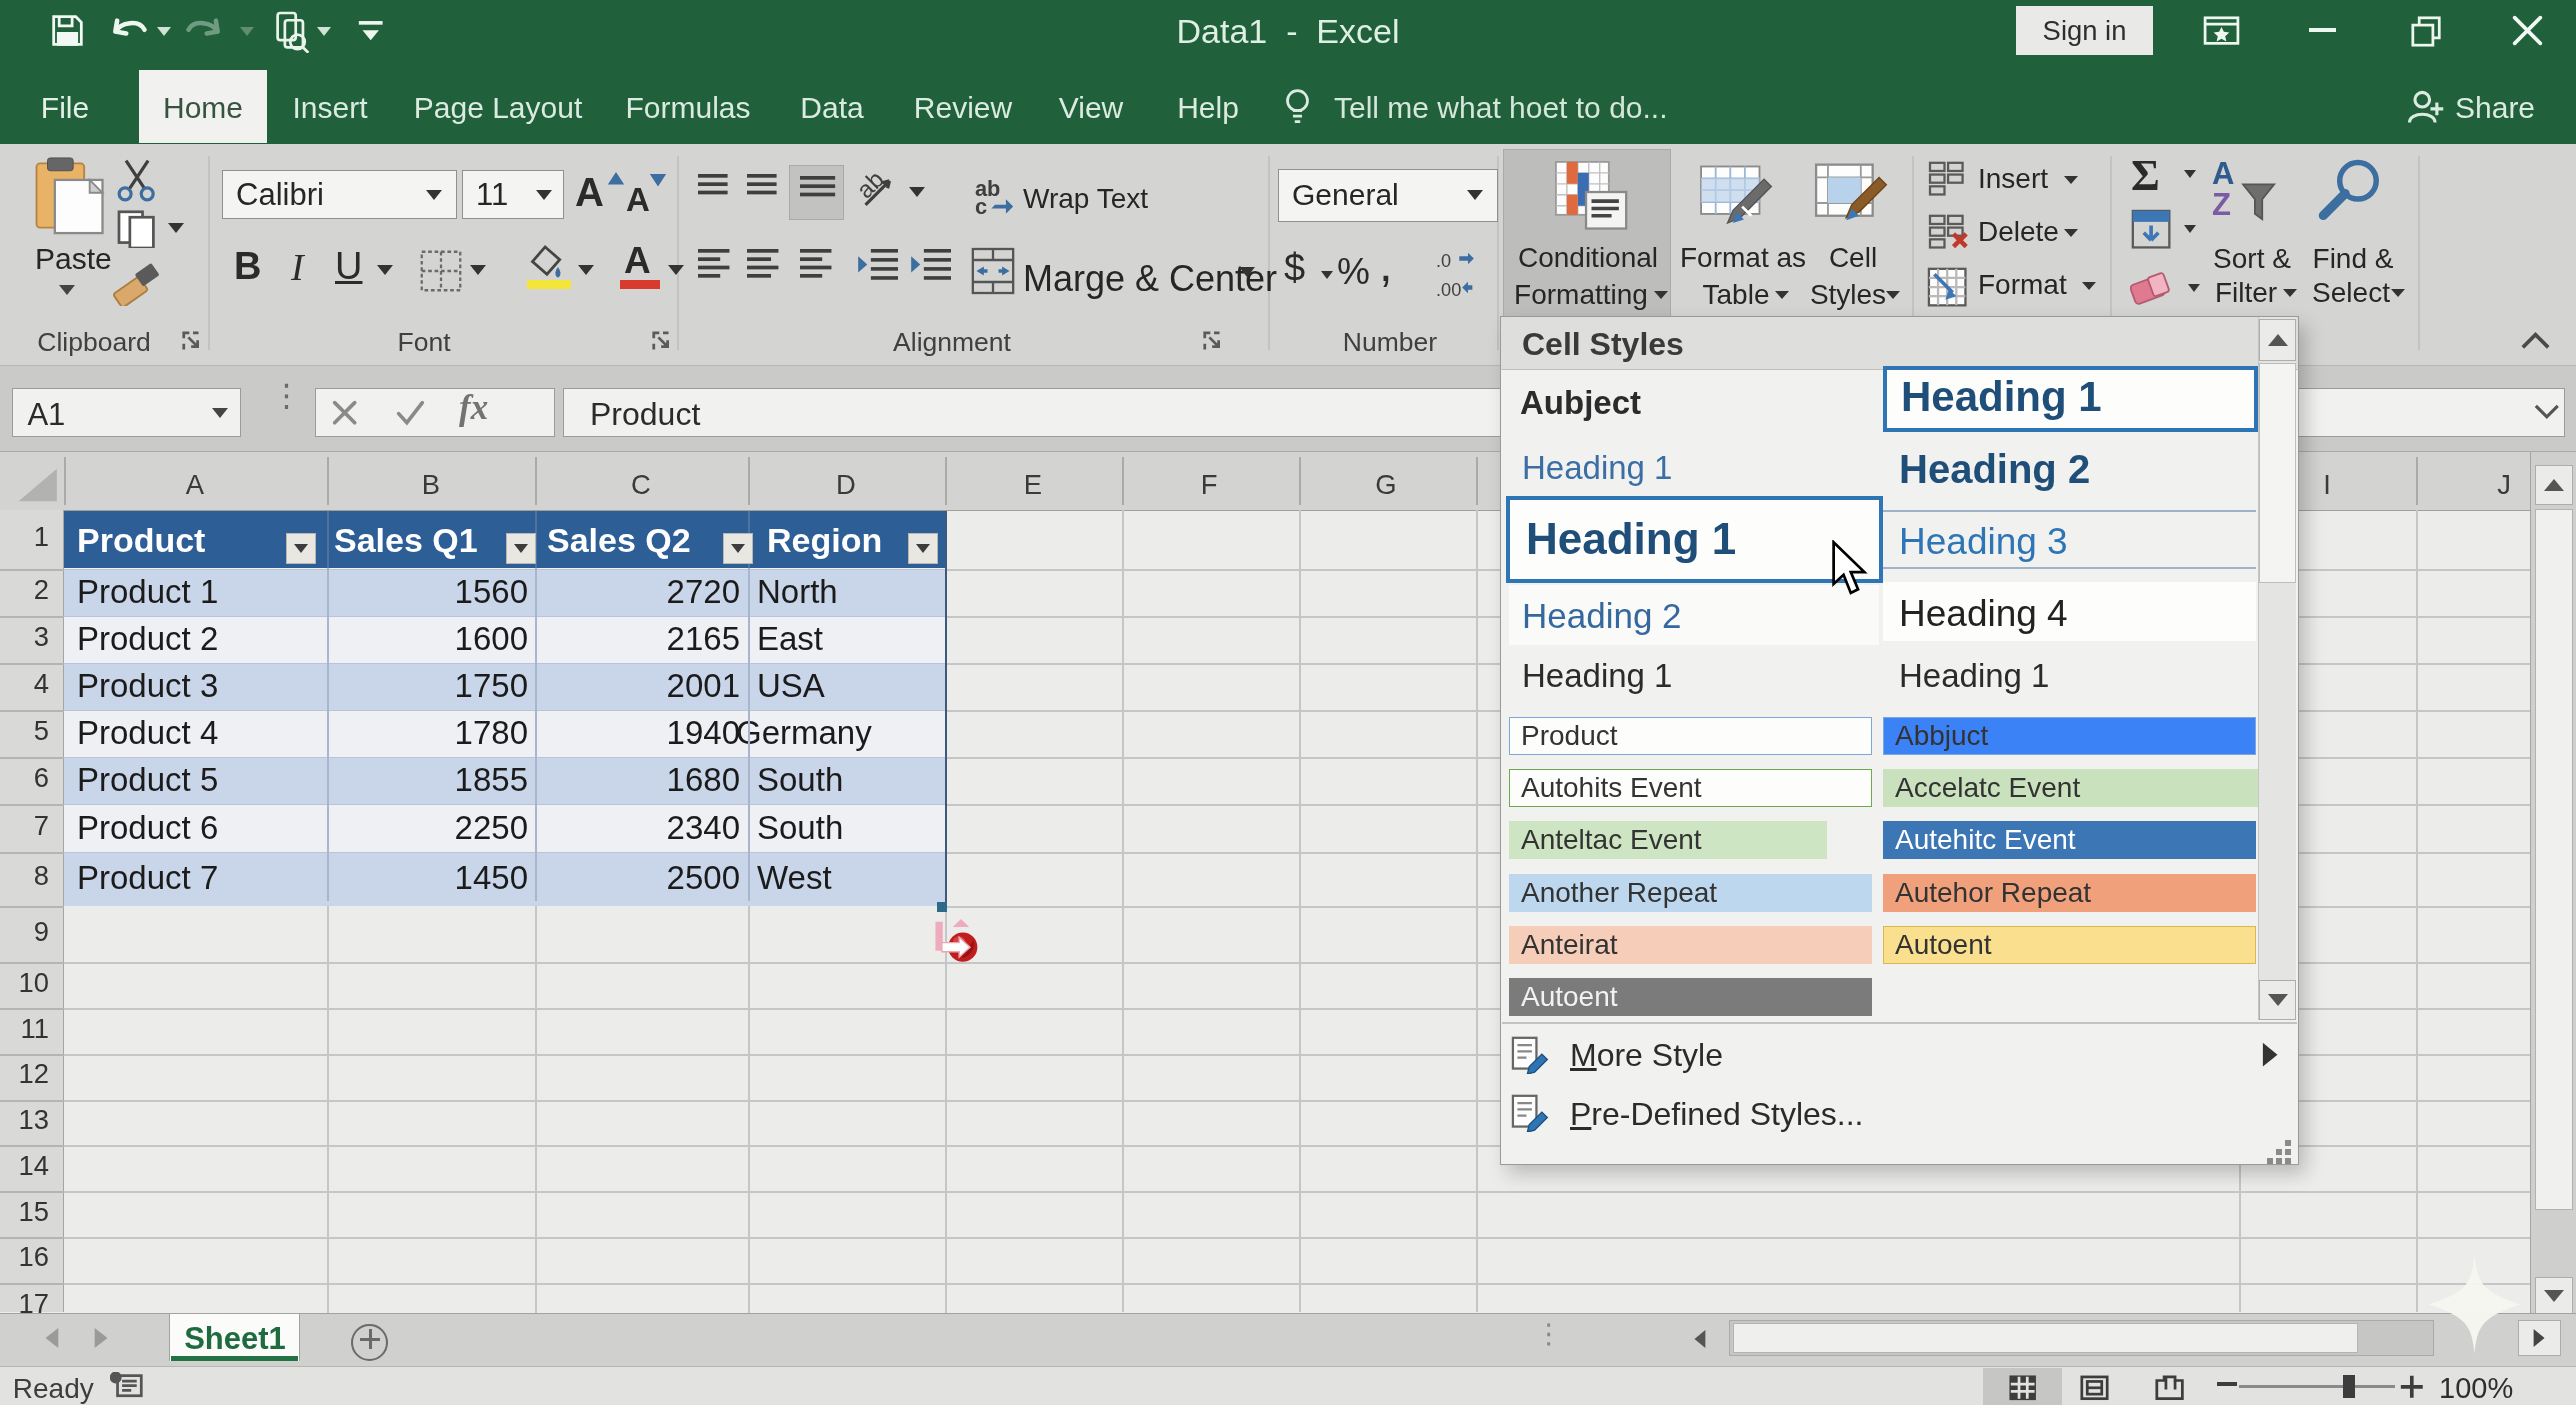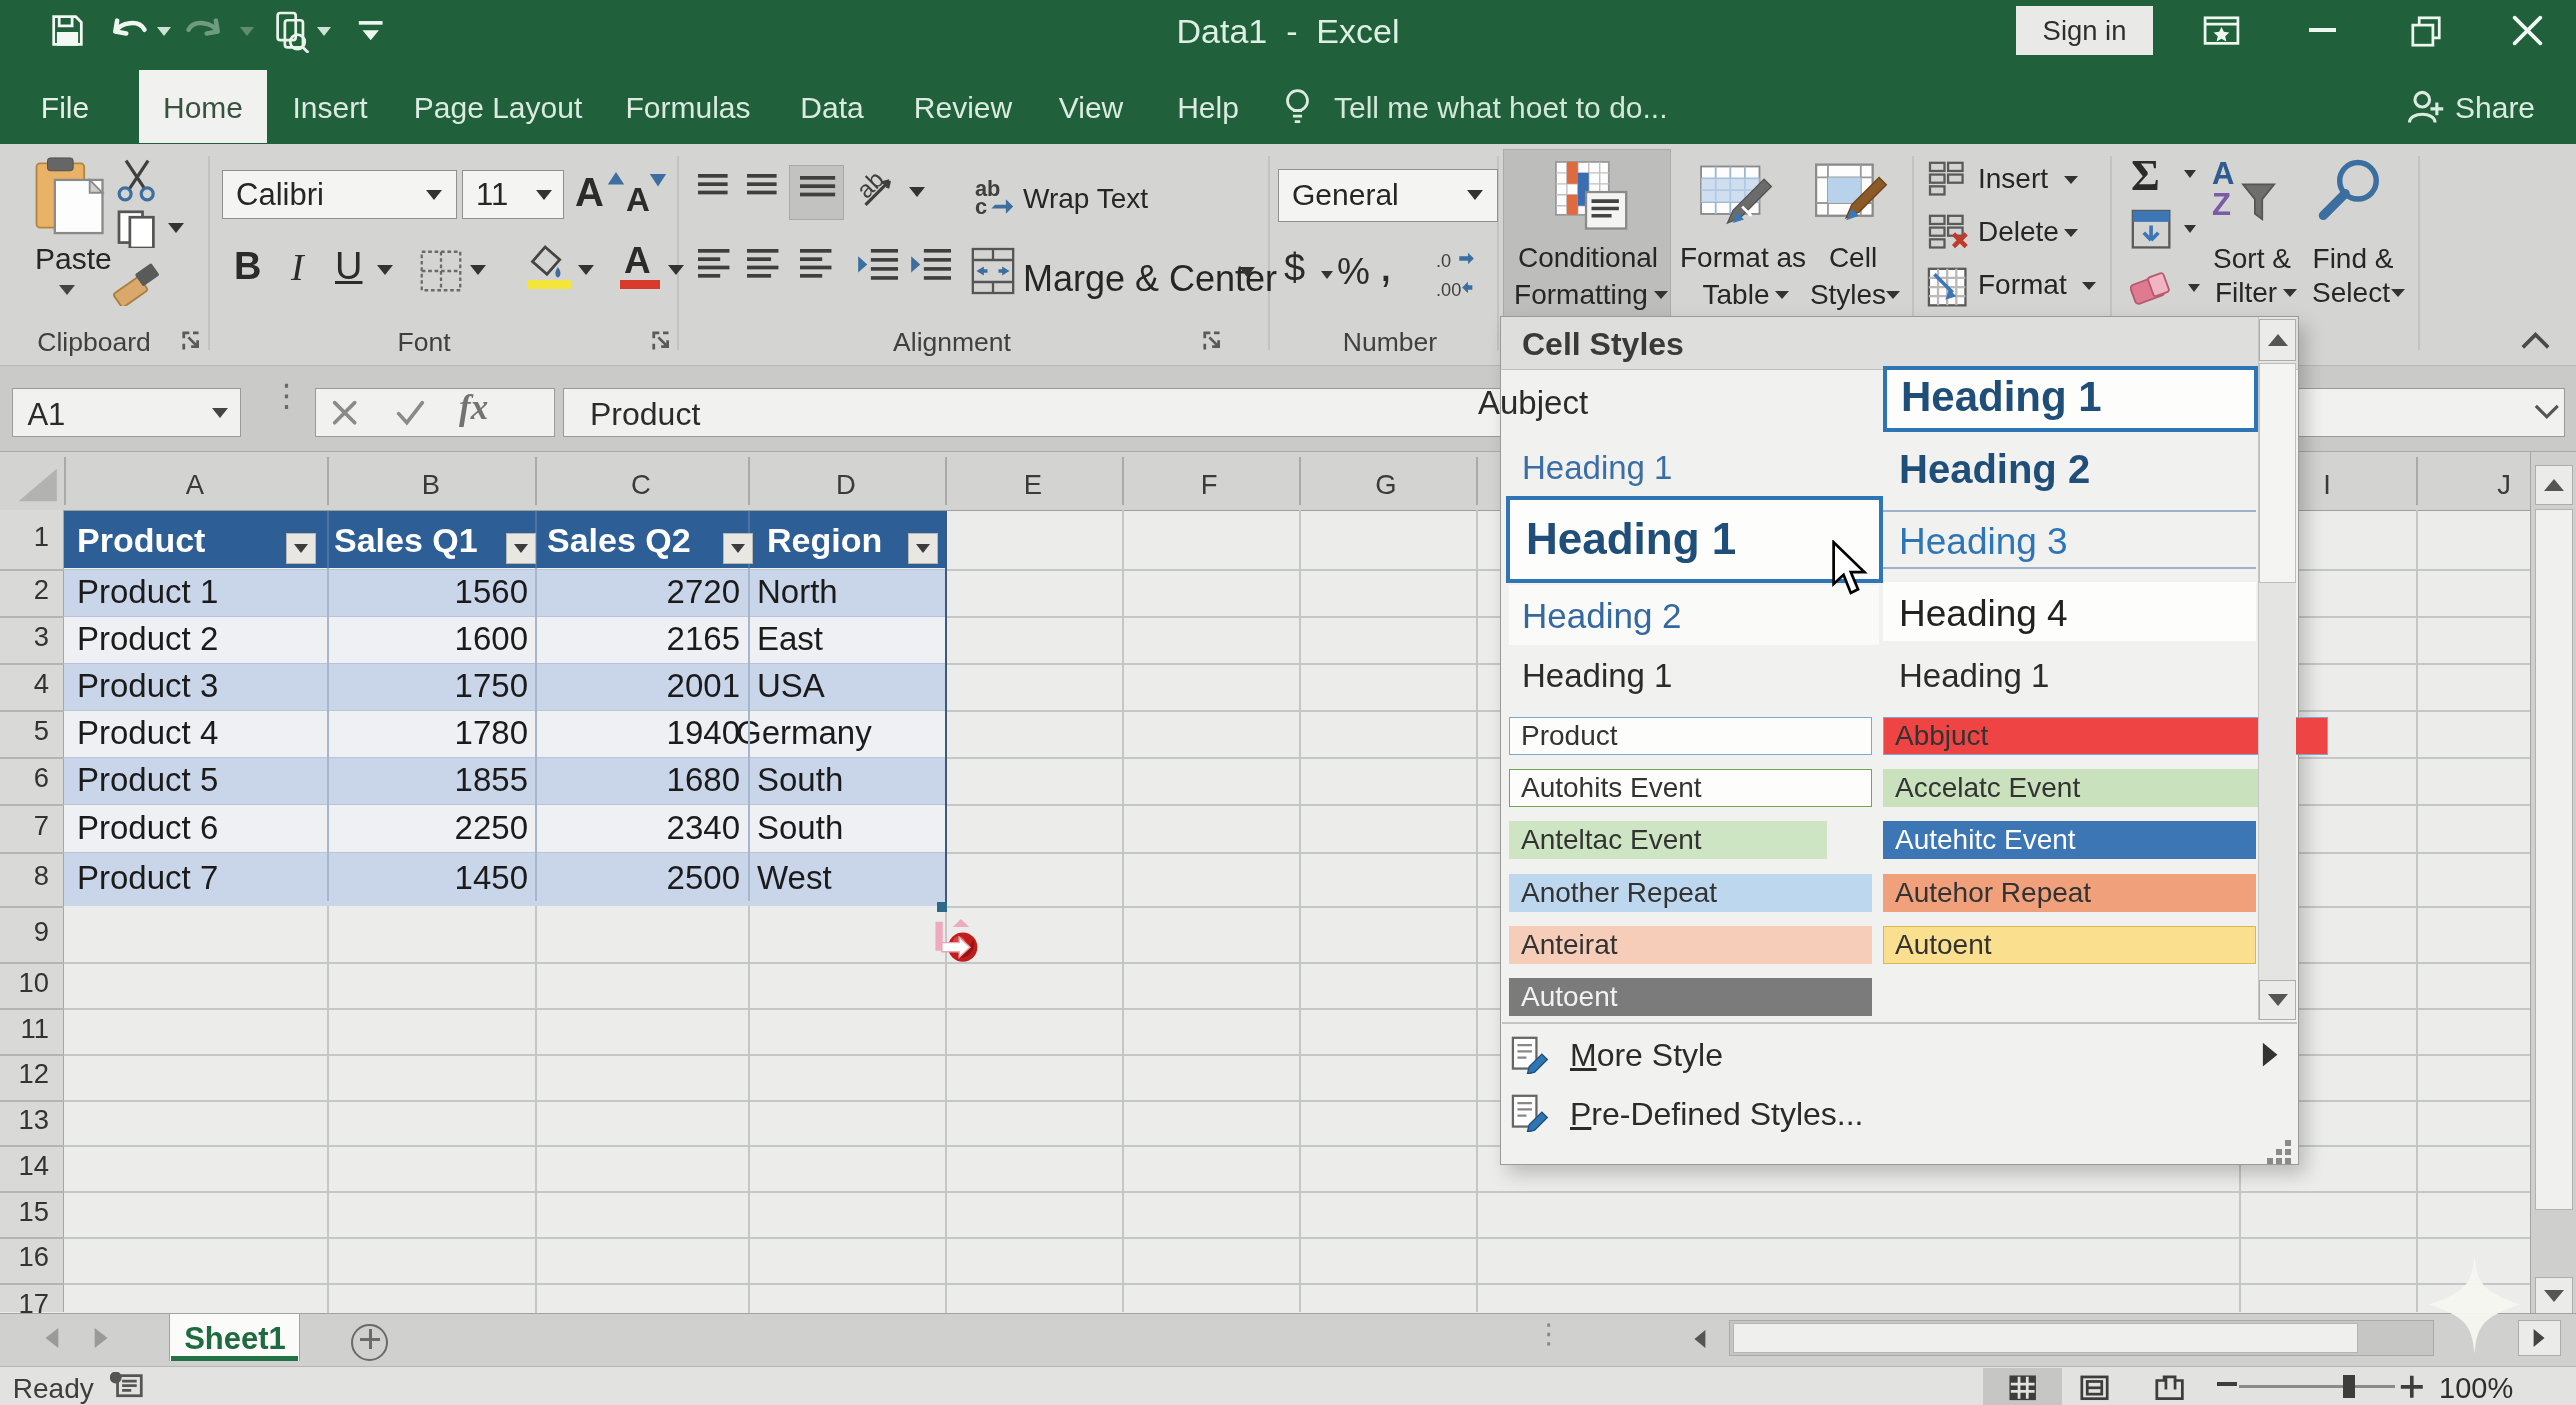--- a/index.html
+++ b/index.html
@@ -585,21 +585,21 @@
 <div class="abs psc" style="left:2535px;top:465px;width:38px;height:40px;">
     <div style="width:0;height:0;border-left:10px solid transparent;border-right:10px solid transparent;border-bottom:12px solid #555;"></div>
   </div>
 <div class="abs" style="left:2535px;top:509px;width:38px;height:701px;background:#f0f0ee;border:1.8px solid #b2b2b0;"></div>
 <div class="abs psc" style="left:2535px;top:1277px;width:38px;height:37px;">
     <div style="width:0;height:0;border-left:10px solid transparent;border-right:10px solid transparent;border-top:12px solid #555;"></div>
   </div>
 <div id="panel" class="abs"></div>
 <div class="abs" style="left:1500px;top:316px;width:799px;height:54px;background:#dededc;border:1.8px solid #9a9a98;border-bottom:1.8px solid #c0c0be;"></div>
 <div class="abs" style="left:1522px;top:326px;font-size:32px;font-weight:bold;color:#3a3a3a;">Cell Styles</div>
-<div class="abs pitem" style="left:1478px;top:384px;">Aubject</div>
+<div class="abs pitem" style="left:1520px;top:384px;font-weight:bold;">Aubject</div>
 <div class="abs pitem" style="left:1522px;top:449px;color:#3a6ea5;">Heading 1</div>
 <div class="abs" style="left:1506px;top:496px;width:377px;height:87px;background:#fdfdfc;border:4.6px solid #2e75b6;"></div>
 <div class="abs" style="left:1526px;top:514px;font-size:44px;font-weight:bold;color:#1f4e79;">Heading 1</div>
 <div class="abs" style="left:1509px;top:585px;width:370px;height:60px;background:#fafaf8;"></div>
 <div class="abs pitem" style="left:1522px;top:596px;color:#35689f;font-size:35px;">Heading 2</div>
 <div class="abs pitem" style="left:1522px;top:657px;">Heading 1</div>
 <div class="abs" style="left:1883px;top:366px;width:375px;height:66px;background:#fdfdfc;border:4.6px solid #2e75b6;"></div>
 <div class="abs" style="left:1901px;top:373px;font-size:42px;font-weight:bold;color:#1f4e79;">Heading 1</div>
 <div class="abs" style="left:1899px;top:447px;font-size:40px;font-weight:bold;color:#1f4e79;">Heading 2</div>
 <div class="abs" style="left:1883px;top:510px;width:373px;height:1.8px;background:#9fb2c8;"></div>
@@ -607,21 +607,21 @@
 <div class="abs" style="left:1883px;top:567px;width:373px;height:1.8px;background:#9fb2c8;"></div>
 <div class="abs" style="left:1883px;top:582px;width:373px;height:59px;background:#fdfdfc;"></div>
 <div class="abs" style="left:1899px;top:593px;font-size:37px;color:#222;">Heading 4</div>
 <div class="abs pitem" style="left:1899px;top:657px;">Heading 1</div>
 <div class="abs chip" style="left:1509px;top:717px;width:363px;background:#fdfdfc;border:1.8px solid #7da7d8;color:#333;">Product</div>
 <div class="abs chip" style="left:1509px;top:769px;width:363px;background:#fdfdfc;border:1.8px solid #6fa84f;color:#333;">Autohits Event</div>
 <div class="abs chip" style="left:1509px;top:821px;width:318px;background:#cde5c2;border:1.8px solid #cde5c2;color:#333;">Anteltac Event</div>
 <div class="abs chip" style="left:1509px;top:874px;width:363px;background:#bdd7ee;border:1.8px solid #bdd7ee;color:#333;">Another Repeat</div>
 <div class="abs chip" style="left:1509px;top:926px;width:363px;background:#f6cdb8;border:1.8px solid #f6cdb8;color:#333;">Anteirat</div>
 <div class="abs chip" style="left:1509px;top:978px;width:363px;background:#7b7b7b;border:1.8px solid #7b7b7b;color:#f2f2f2;">Autoent</div>
-<div class="abs chip" style="left:1883px;top:717px;width:445px;background:#ef4444;border:1.8px solid #7da7d8;color:#333;text-align:right;">Abbjuct</div>
+<div class="abs chip" style="left:1883px;top:717px;width:373px;background:#3b82f6;border:1.8px solid #7da7d8;color:#333;text-align:right;">Abbjuct</div>
 <div class="abs chip" style="left:1883px;top:769px;width:407px;background:#c9e2bd;border:1.8px solid #c9e2bd;color:#333;">Accelatc Event</div>
 <div class="abs chip" style="left:1883px;top:821px;width:373px;background:#3c76b5;border:1.8px solid #3c76b5;color:#fff;">Autehitc Event</div>
 <div class="abs chip" style="left:1883px;top:874px;width:373px;background:#f0a17c;border:1.8px solid #f0a17c;color:#333;">Autehor Repeat</div>
 <div class="abs chip" style="left:1883px;top:926px;width:373px;background:#f9df8e;border:1.8px solid #d9b84f;color:#333;">Autoent</div>
 <div class="abs" style="left:2258px;top:317px;width:38px;height:703px;background:#e4e4e2;border-left:1.8px solid #c5c5c3;"></div>
 <div class="abs psc" style="left:2259px;top:319px;width:37px;height:42px;">
     <div style="width:0;height:0;border-left:10px solid transparent;border-right:10px solid transparent;border-bottom:12px solid #555;"></div>
   </div>
 <div class="abs" style="left:2259px;top:363px;width:37px;height:220px;background:#f4f4f2;border:1.8px solid #bdbdbb;"></div>
 <div class="abs psc" style="left:2259px;top:980px;width:37px;height:40px;">

